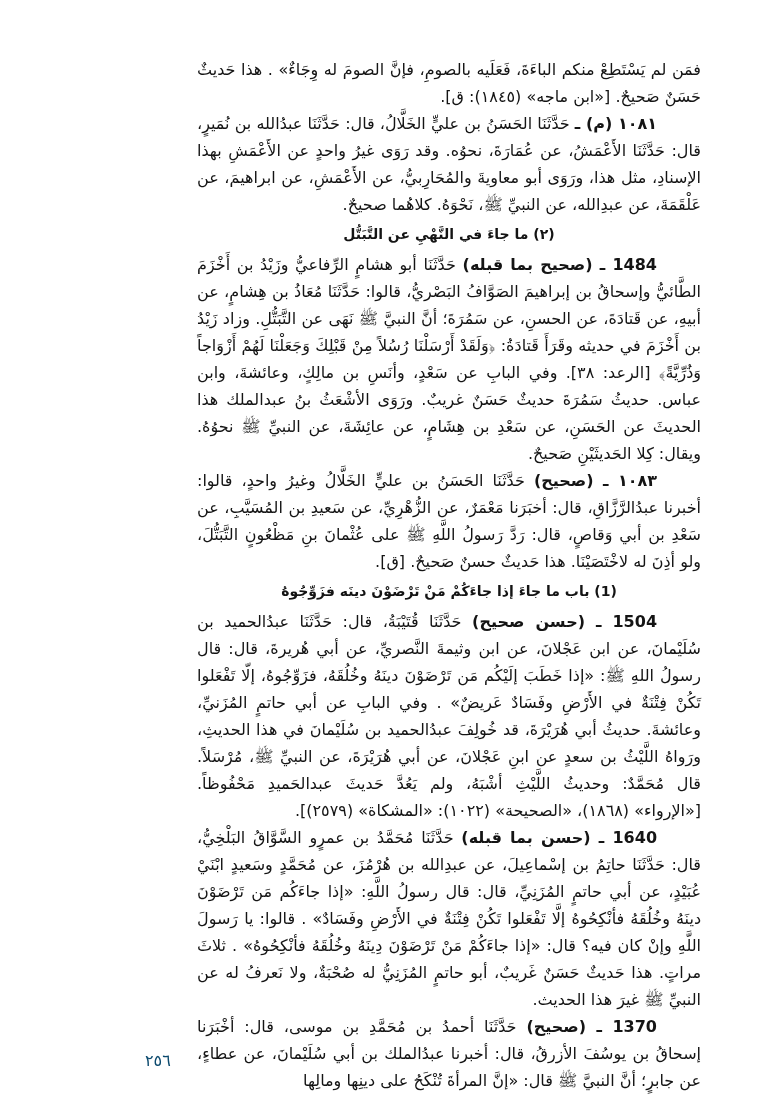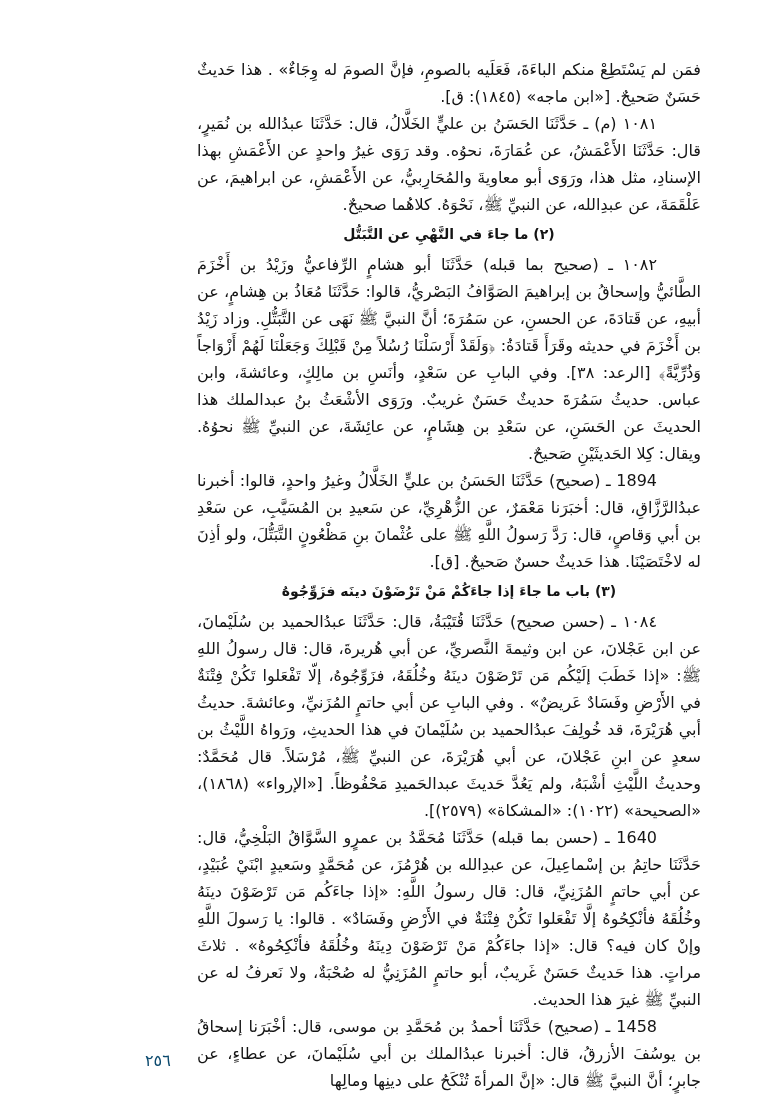--- a/index.html
+++ b/index.html
@@ -18,21 +18,21 @@
     background: #ffffff;
   }
   .text-body {
     font-size: 16px;
     line-height: 27px;
     text-align: justify;
     text-justify: inter-word;
   }
   p.cont { text-indent: 0; }
   p.para { text-indent: 44px; }
-  .prefix { font-weight: normal; }
+  .prefix { font-weight: bold; }
   h2.heading {
     text-align: center;
     font-weight: bold;
     font-size: 14px;
     line-height: 27px;
     margin: 3px 0 3px 0;
     text-indent: 0;
   }
   .page-footer {
     position: absolute;
@@ -53,44 +53,44 @@
     <p class="cont">فمَن لم يَسْتَطِعْ منكم الباءَةَ، فَعَلَيه بالصومِ، فإنَّ الصومَ له وِجَاءٌ» . هذا حَديثٌ حَسَنٌ صَحيحٌ. [«ابن ماجه» (١٨٤٥): ق].</p>
 
     <p class="para">
       <b class="prefix">١٠٨١ (م) ـ</b>
       <span>حَدَّثَنَا الحَسَنُ بن عليٍّ الخَلَّالُ، قال: حَدَّثَنَا عبدُالله بن نُمَيرٍ، قال: حَدَّثَنَا الأَعْمَشُ، عن عُمَارَةَ، نحوُه. وقد رَوَى غيرُ واحدٍ عن الأَعْمَشِ بهذا الإسنادِ، مثل هذا، ورَوَى أبو معاويةَ والمُحَارِبيُّ، عن الأَعْمَشِ، عن ابراهيمَ، عن عَلْقَمَةَ، عن عبدِالله، عن النبيِّ ﷺ، نَحْوَهُ. كلاهُما صحيحٌ.</span>
     </p>
 
     <h2 class="heading">(٢) ما جاءَ في النَّهْيِ عن التَّبَتُّل</h2>
 
     <p class="para">
-      <b class="prefix">١٠٨٢ ـ (صحيح بما قبله)</b>
+      <b class="prefix">1484 ـ (صحيح بما قبله)</b>
       <span>حَدَّثَنَا أبو هشامٍ الرِّفاعيُّ وزَيْدُ بن أَخْزَمَ الطَّائيُّ وإسحاقُ بن إبراهيمَ الصَوَّافُ البَصْريُّ، قالوا: حَدَّثَنَا مُعَاذُ بن هِشامٍ، عن أبيهِ، عن قَتادَةَ، عن الحسنِ، عن سَمُرَةَ؛ أنَّ النبيَّ ﷺ نَهَى عن التَّبَتُّلِ. وزاد زَيْدُ بن أَخْزَمَ في حديثه وقَرَأَ قَتادَةُ: ﴿وَلَقَدْ أَرْسَلْنَا رُسُلاً مِنْ قَبْلِكَ وَجَعَلْنَا لَهُمْ أَزْوَاجاً وَذُرِّيَّةً﴾ [الرعد: ٣٨]. وفي البابِ عن سَعْدٍ، وأنَسِ بن مالِكٍ، وعائشةَ، وابن عباس. حديثُ سَمُرَةَ حديثٌ حَسَنٌ غريبٌ. ورَوَى الأشْعَثُ بنُ عبدالملك هذا الحديثَ عن الحَسَنِ، عن سَعْدِ بن هِشَامٍ، عن عائِشَةَ، عن النبيِّ ﷺ نحوُهُ. ويقال: كِلا الحَديثَيْنِ صَحيحٌ.</span>
     </p>
 
     <p class="para">
-      <b class="prefix">1894 ـ (صحيح)</b>
+      <b class="prefix">١٠٨٣ ـ (صحيح)</b>
       <span>حَدَّثَنَا الحَسَنُ بن عليٍّ الخَلَّالُ وغيرُ واحدٍ، قالوا: أخبرنا عبدُالرَّزَّاقِ، قال: أخبَرَنا مَعْمَرٌ، عن الزُّهْرِيِّ، عن سَعيدِ بن المُسَيَّبِ، عن سَعْدِ بن أبي وَقاصٍ، قال: رَدَّ رَسولُ اللَّهِ ﷺ على عُثْمانَ بنِ مَظْعُونٍ التَّبَتُّلَ، ولو أذِنَ له لاخْتَصَيْنَا. هذا حَديثٌ حسنٌ صَحيحٌ. [ق].</span>
     </p>
 
-    <h2 class="heading">(٣) باب ما جاءَ إذا جاءَكُمْ مَنْ تَرْضَوْنَ دينَه فزَوِّجُوهُ</h2>
+    <h2 class="heading">(1) باب ما جاءَ إذا جاءَكُمْ مَنْ تَرْضَوْنَ دينَه فزَوِّجُوهُ</h2>
 
     <p class="para">
-      <b class="prefix">١٠٨٤ ـ (حسن صحيح)</b>
+      <b class="prefix">1504 ـ (حسن صحيح)</b>
       <span>حَدَّثَنَا قُتَيْبَةُ، قال: حَدَّثَنَا عبدُالحميد بن سُلَيْمانَ، عن ابن عَجْلانَ، عن ابن وثيمةَ النَّصريِّ، عن أبي هُريرةَ، قال: قال رسولُ اللهِ ﷺ: «إذا خَطَبَ إلَيْكُم مَن تَرْضَوْنَ دينَهُ وخُلُقَهُ، فزَوِّجُوهُ، إلّا تَفْعَلوا تَكُنْ فِتْنَةٌ في الأَرْضِ وفَسَادٌ عَريضٌ» . وفي البابِ عن أبي حاتمٍ المُزَنيِّ، وعائشةَ. حديثُ أبي هُرَيْرَةَ، قد خُولِفَ عبدُالحميد بن سُلَيْمانَ في هذا الحديثِ، ورَواهُ اللَّيْثُ بن سعدٍ عن ابنِ عَجْلانَ، عن أبي هُرَيْرَةَ، عن النبيِّ ﷺ، مُرْسَلاً. قال مُحَمَّدٌ: وحديثُ اللَّيْثِ أشْبَهُ، ولم يَعُدَّ حَديثَ عبدالحَميدِ مَحْفُوظاً. [«الإرواء» (١٨٦٨)، «الصحيحة» (١٠٢٢): «المشكاة» (٢٥٧٩)].</span>
     </p>
 
     <p class="para">
       <b class="prefix">1640 ـ (حسن بما قبله)</b>
       <span>حَدَّثَنَا مُحَمَّدُ بن عمرٍو السَّوَّاقُ البَلْخِيُّ، قال: حَدَّثَنَا حاتِمُ بن إسْماعِيلَ، عن عبدِالله بن هُرْمُزَ، عن مُحَمَّدٍ وسَعيدٍ ابْنَيْ عُبَيْدٍ، عن أبي حاتمٍ المُزَنِيِّ، قال: قال رسولُ اللَّهِ: «إذا جاءَكُم مَن تَرْضَوْنَ دينَهُ وخُلُقَهُ فأنْكِحُوهُ إلَّا تَفْعَلوا تَكُنْ فِتْنَةٌ في الأَرْضِ وفَسَادٌ» . قالوا: يا رَسولَ اللَّهِ وإنْ كان فيه؟ قال: «إذا جاءَكُمْ مَنْ تَرْضَوْنَ دِينَهُ وخُلُقَهُ فأنْكِحُوهُ» . ثلاثَ مراتٍ. هذا حَديثٌ حَسَنٌ غَريبٌ، أبو حاتمٍ المُزَنِيُّ له صُحْبَةٌ، ولا نَعرفُ له عن النبيِّ ﷺ غيرَ هذا الحديث.</span>
     </p>
 
 
     <p class="para">
-      <b class="prefix">1458 ـ (صحيح)</b>
+      <b class="prefix">1370 ـ (صحيح)</b>
       <span>حَدَّثَنَا أحمدُ بن مُحَمَّدِ بن موسى، قال: أخْبَرَنا إسحاقُ بن يوسُفَ الأزرقُ، قال: أخبرنا عبدُالملك بن أبي سُلَيْمانَ، عن عطاءٍ، عن جابرٍ؛ أنَّ النبيَّ ﷺ قال: «إنَّ المرأةَ تُنْكَحُ على دينِها ومالِها</span>
     </p>
 
   </main>
 
   <footer class="page-footer">
     <span>٢٥٦</span>
   </footer>
 </div>
 

